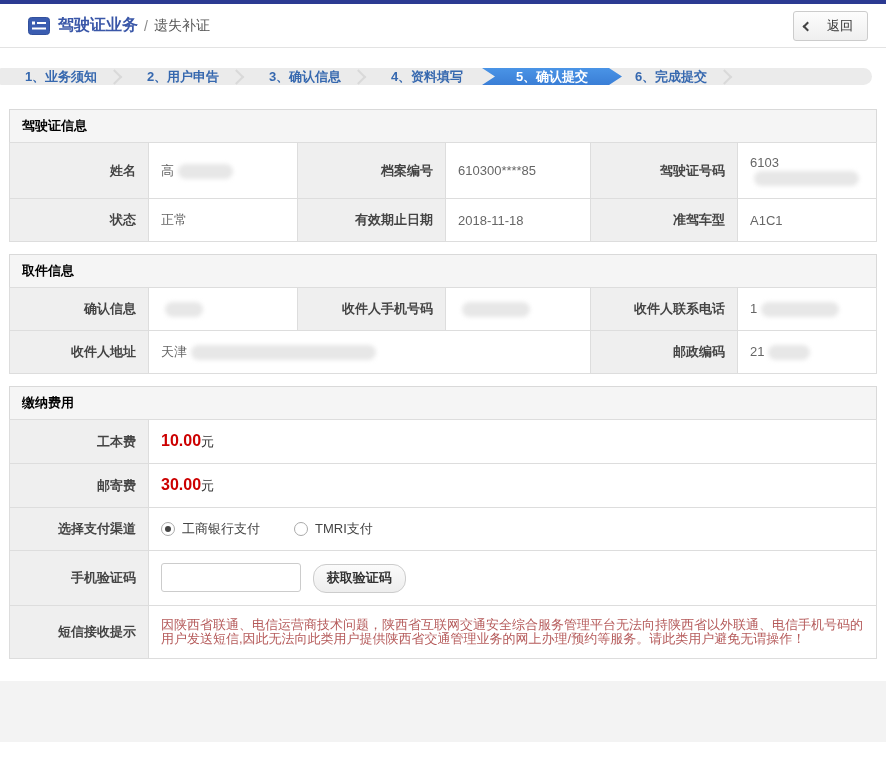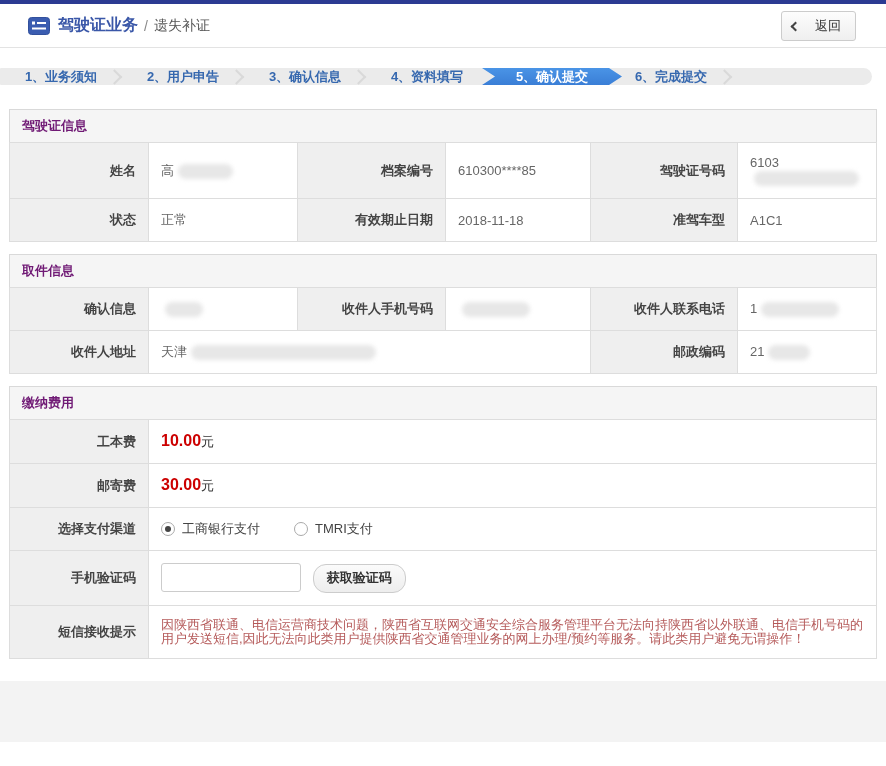--- a/index.html
+++ b/index.html
@@ -13,21 +13,21 @@
   .top-border { height:4px; background:#2b3a92; }
   .header-bar {
     height:44px; background:#fff; border-bottom:1px solid #e3e3e3;
     display:flex; align-items:center; padding:0 10px 0 28px;
   }
   .hdr-icon { width:22px; height:18px; margin-right:8px; flex:0 0 auto; }
   .hdr-title { font-size:16px; font-weight:bold; color:#3a57a8; }
   .hdr-divider { color:#888; margin:0 6px; font-size:14px; }
   .hdr-sub { font-size:14px; color:#555; }
   .back-btn {
-    margin-left:auto; margin-right:20px; cursor:pointer;
+    margin-left:auto; margin-right:8px; cursor:pointer;
     background:linear-gradient(#fdfdfd,#efefef);
     border:1px solid #ccc; border-radius:3px;
     padding:5px 14px 5px 10px; font-size:13px; color:#333;
     display:flex; align-items:center; gap:16px;
   }
   .chev-left {
     width:7px; height:7px; display:inline-block;
     border-left:2px solid #444; border-bottom:2px solid #444;
     transform:rotate(45deg); margin-top:1px;
   }
@@ -54,21 +54,21 @@
     background:linear-gradient(#4a94e6,#3a7ed6); color:#fff;
     clip-path:polygon(0 0, calc(100% - 13px) 0, 100% 50%, calc(100% - 13px) 100%, 0 100%, 13px 50%);
   }
   .step.active::after { display:none; }
   .step-filler { flex:1 1 auto; }
   
   .content { padding:24px 9px 0 9px; }
   .section { margin-bottom:12px; }
   .section-header {
     background:#f5f5f5; border:1px solid #d9d9d9;
-    padding:7px 12px; font-weight:bold; color:#701a75; font-size:13px;
+    padding:7px 12px; font-weight:bold; color:#000000; font-size:13px;
   }
   table.info { width:100%; border-collapse:collapse; margin-top:-1px; table-layout:fixed; }
   table.info td { border:1px solid #ddd; padding:12px; height:43px; }
   td.lbl {
     background:#efefef; text-align:right; color:#444; font-weight:bold;
     white-space:nowrap;
   }
   td.val { background:#fff; color:#666; text-align:left; }
   
   .blur {

